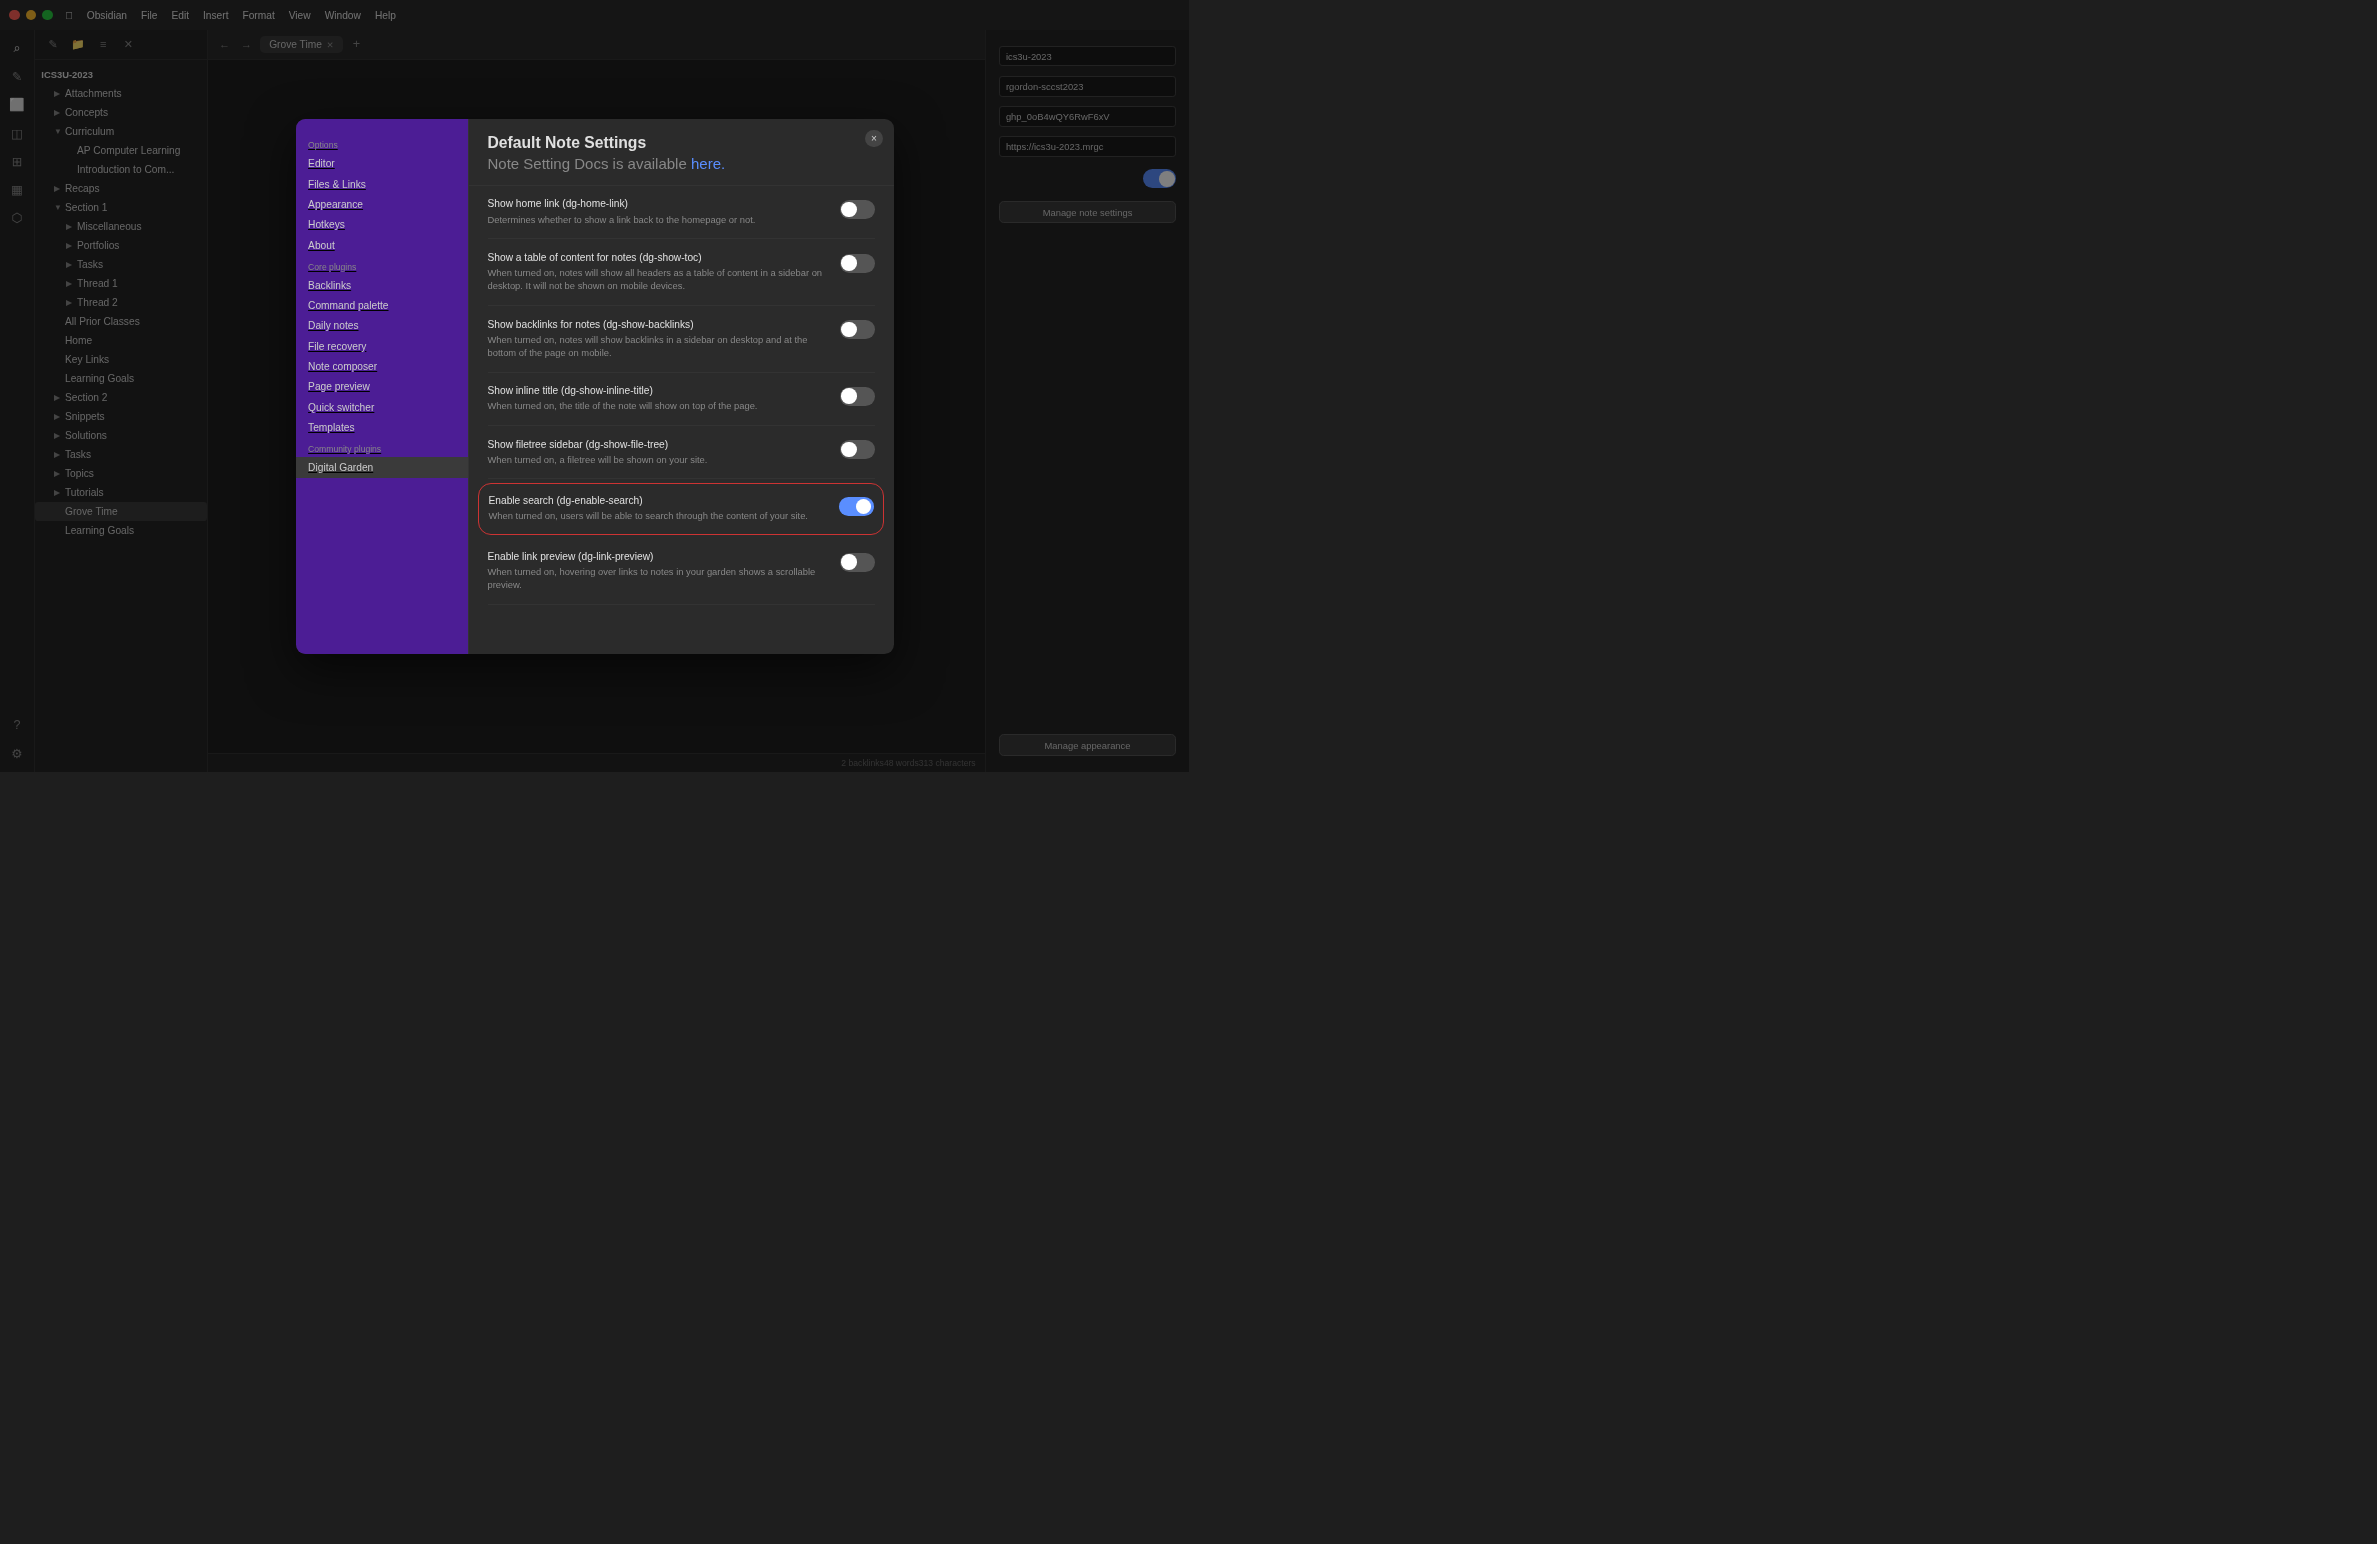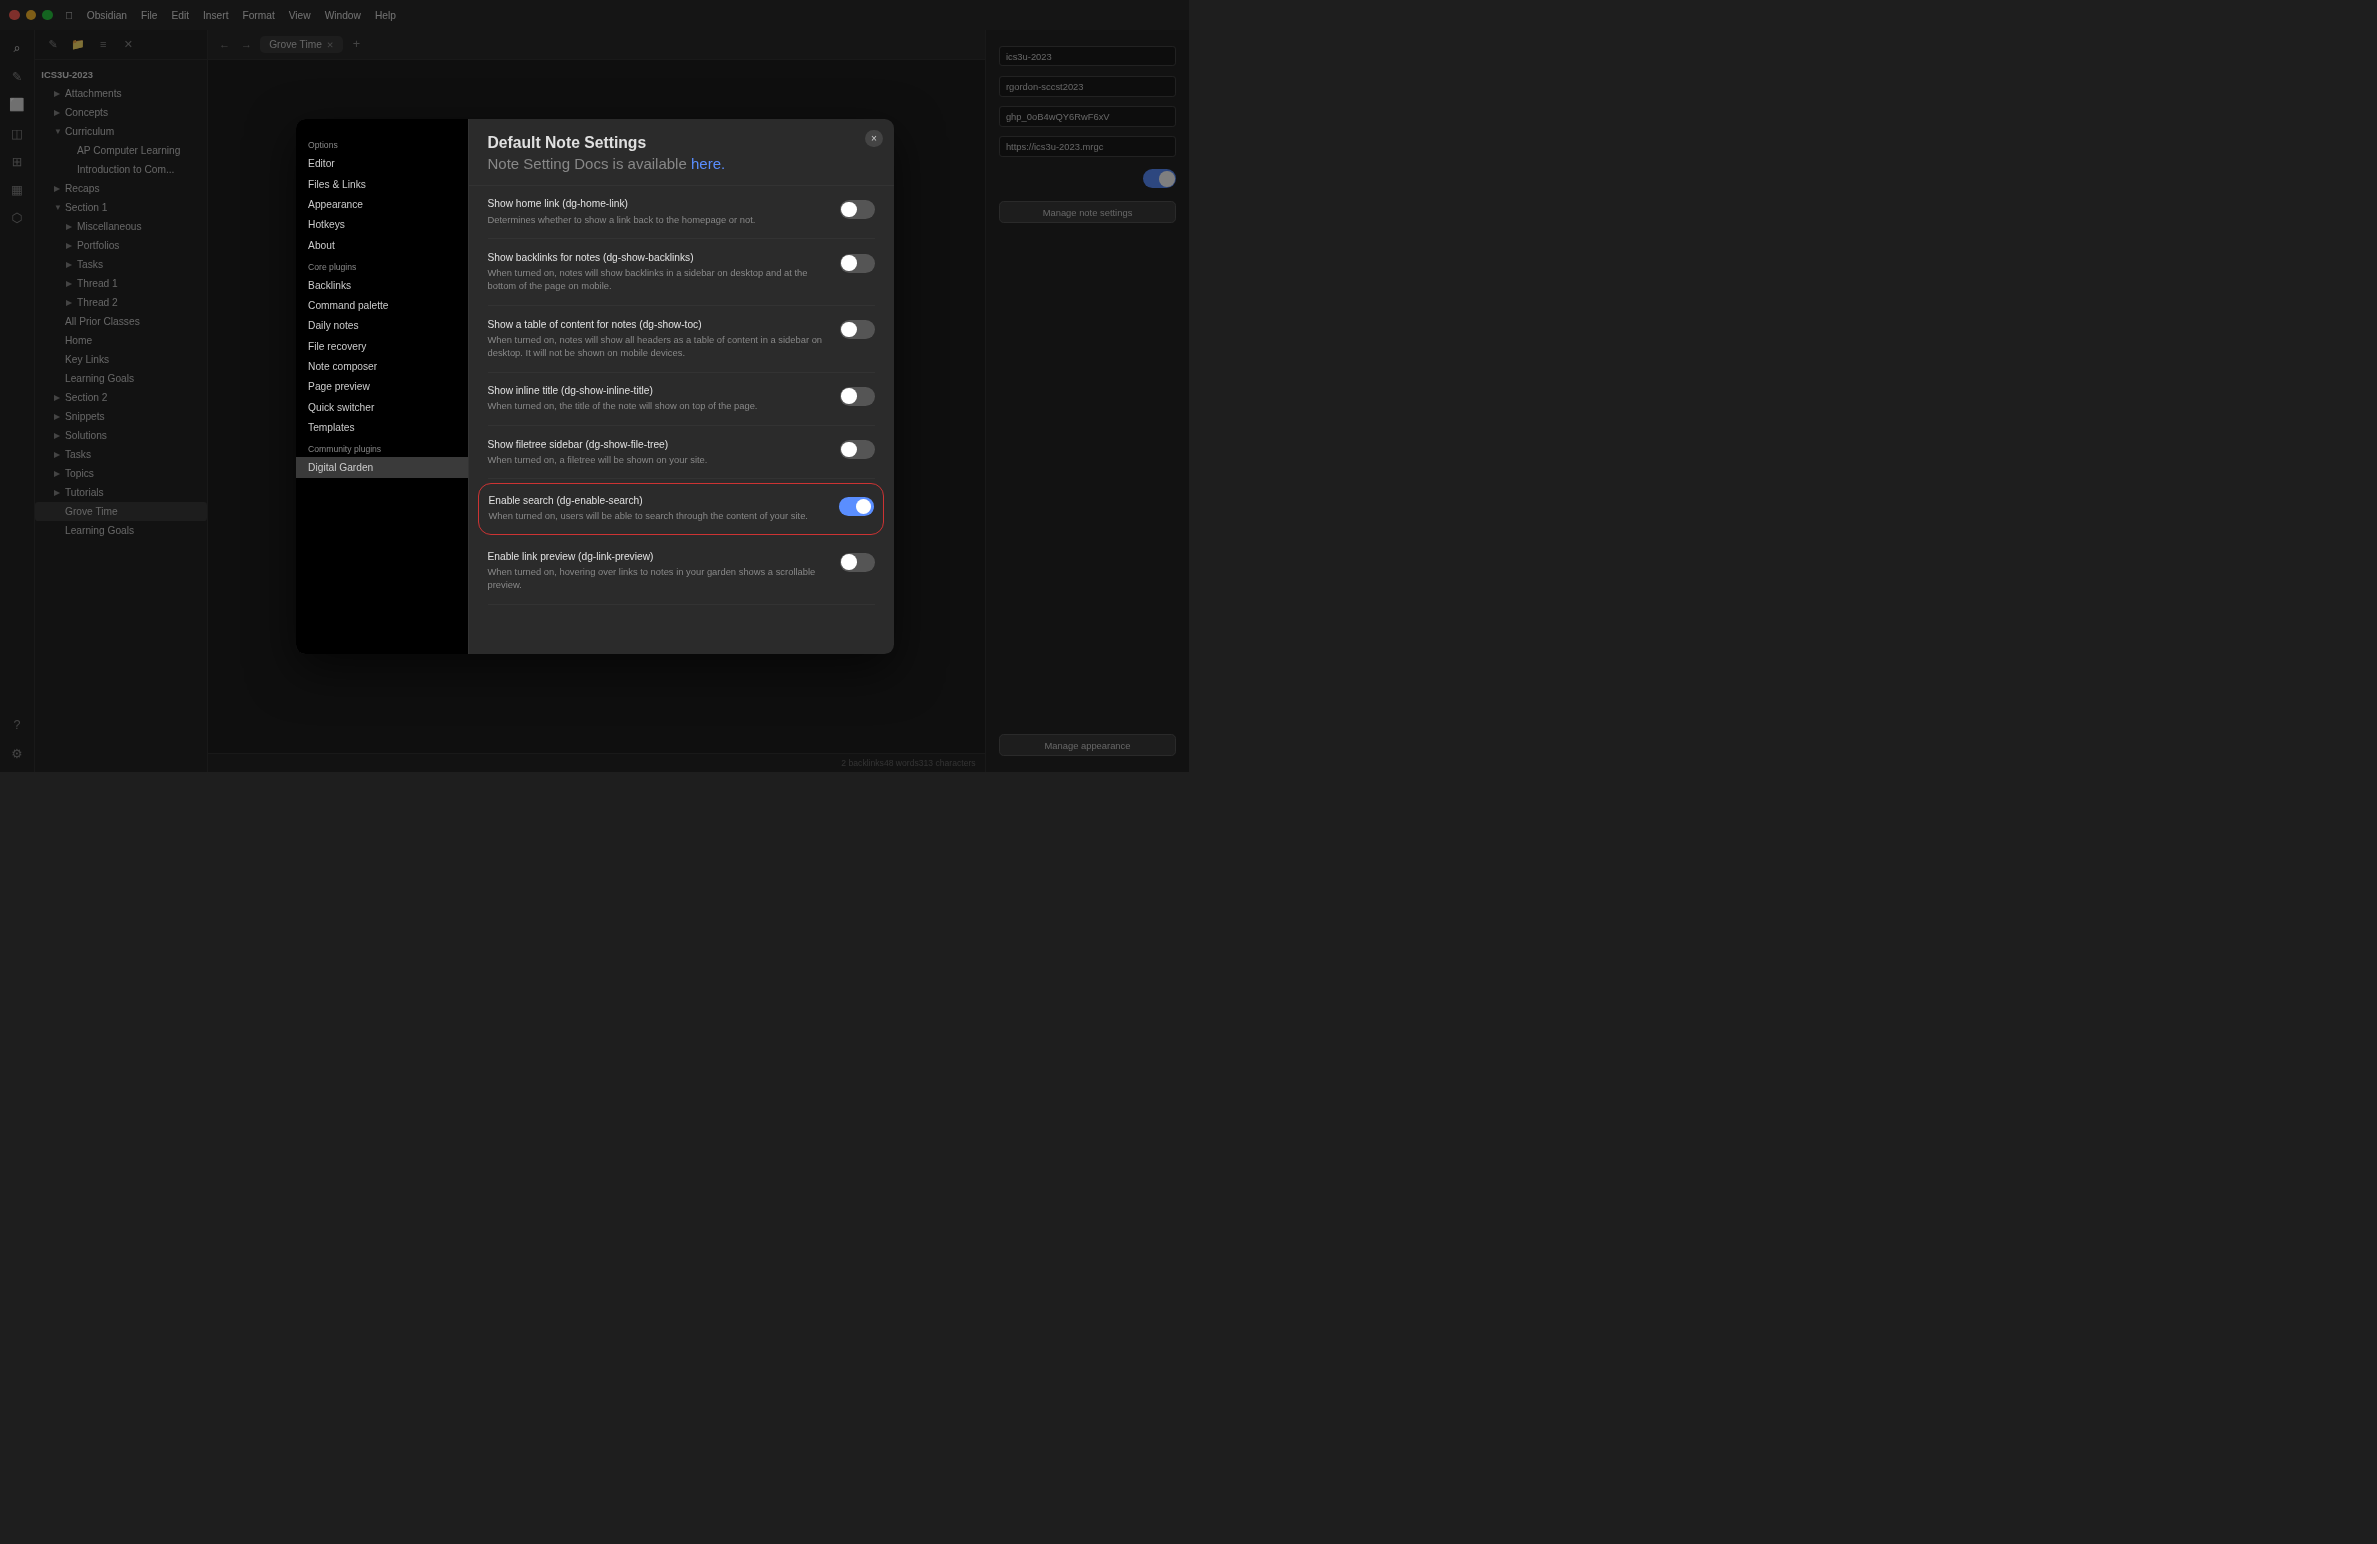--- a/index.html
+++ b/index.html
@@ -302,24 +302,25 @@
       justify-content: center;
       cursor: pointer;
       color: #ccc;
       font-size: 10.2px;
       z-index: 10;
     }
 
     
     .settings-sidebar {
       width: 173px;
-      background: #000000;
+      background: #4c1d95;
       border-right: 0.8px solid #333;
       padding: 15.7px 0;
       overflow-y: auto;
+      text-decoration: underline;
     }
     .settings-section-label {
       font-size: 8.6px;
       color: #888;
       padding: 6.3px 12.6px 3.1px;
       font-weight: 500;
     }
     .settings-item {
       padding: 4.7px 12.6px;
       font-size: 10.2px;
@@ -644,29 +645,29 @@
 
       <div class="toggle-row">
       <div class="toggle-info">
         <div class="toggle-label">Show home link (dg-home-link)</div>
         <div class="toggle-desc">Determines whether to show a link back to the homepage or not.</div>
       </div>
       <div class="toggle-switch off"></div>
     </div>
           <div class="toggle-row">
       <div class="toggle-info">
+        <div class="toggle-label">Show a table of content for notes (dg-show-toc)</div>
+        <div class="toggle-desc">When turned on, notes will show all headers as a table of content in a sidebar on desktop. It will not be shown on mobile devices.</div>
+      </div>
+      <div class="toggle-switch off"></div>
+    </div>
+          <div class="toggle-row">
+      <div class="toggle-info">
         <div class="toggle-label">Show backlinks for notes (dg-show-backlinks)</div>
         <div class="toggle-desc">When turned on, notes will show backlinks in a sidebar on desktop and at the bottom of the page on mobile.</div>
-      </div>
-      <div class="toggle-switch off"></div>
-    </div>
-          <div class="toggle-row">
-      <div class="toggle-info">
-        <div class="toggle-label">Show a table of content for notes (dg-show-toc)</div>
-        <div class="toggle-desc">When turned on, notes will show all headers as a table of content in a sidebar on desktop. It will not be shown on mobile devices.</div>
       </div>
       <div class="toggle-switch off"></div>
     </div>
           <div class="toggle-row">
       <div class="toggle-info">
         <div class="toggle-label">Show inline title (dg-show-inline-title)</div>
         <div class="toggle-desc">When turned on, the title of the note will show on top of the page.</div>
       </div>
       <div class="toggle-switch off"></div>
     </div>

